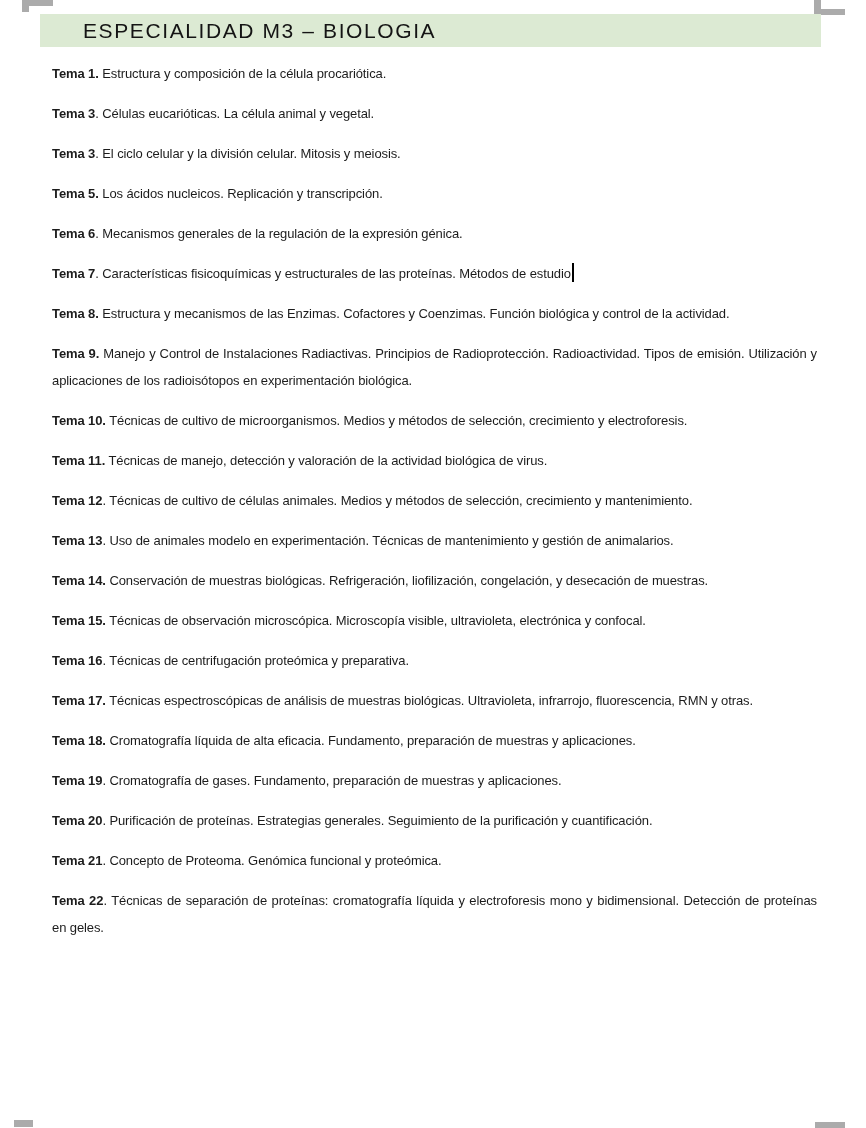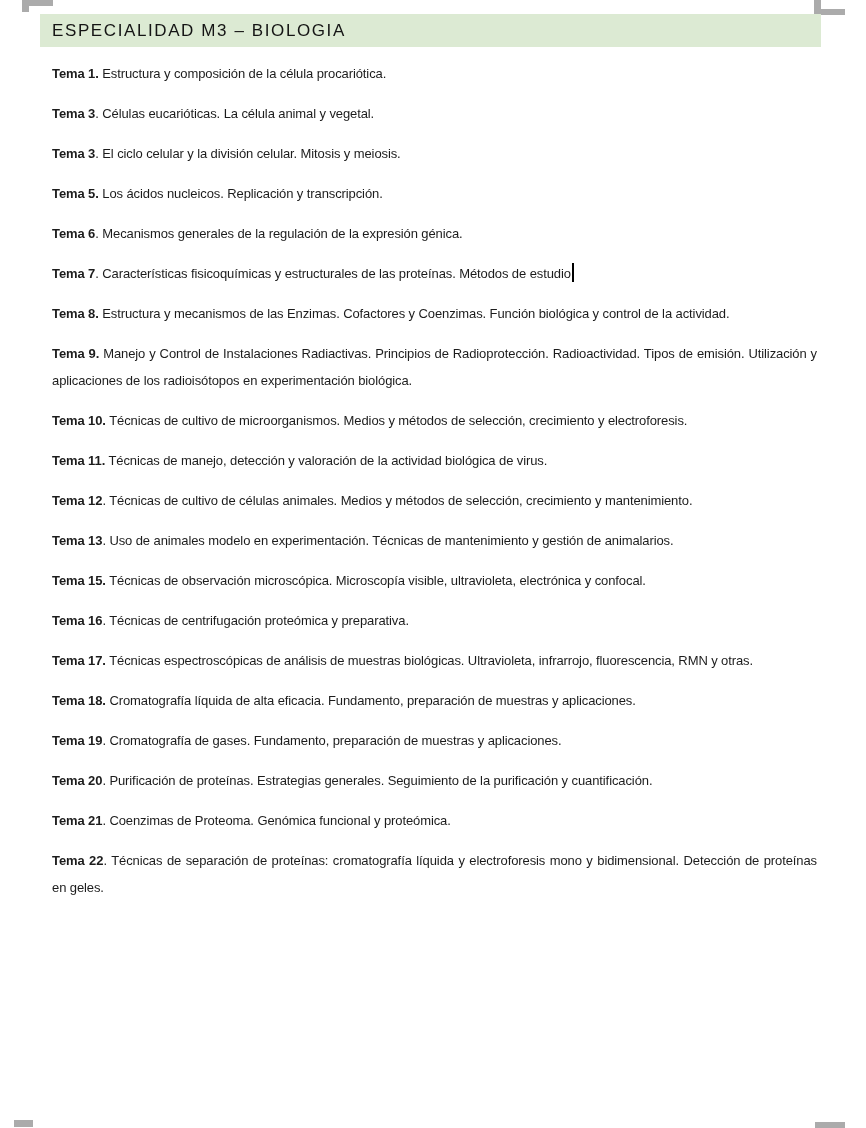--- a/index.html
+++ b/index.html
@@ -28,25 +28,26 @@
     left: 40px;
     top: 14px;
     width: 781px;
     height: 33px;
     background: var(--header-bg, #dcead3);
   }
   .header-title {
     display: block;
     padding-left: 12px;
     line-height: 34px;
-    font-size: 17px;
+    font-size: 21px;
     letter-spacing: 1.6px;
     font-weight: 400;
     color: #141414;
     white-space: nowrap;
+    margin-left: 31px;
   }
 
   
   main {
     position: absolute;
     left: 52px;
     top: 60px;
     width: 765px;
   }
   .topic {
@@ -110,29 +111,30 @@
     <p class="topic"><strong class="topic-label">Tema 9.</strong><span class="topic-body"> Manejo y Control de Instalaciones Radiactivas. Principios de Radioprotección. Radioactividad. Tipos de emisión. Utilización y aplicaciones de los radioisótopos en experimentación biológica.</span></p>
 
     <p class="topic"><strong class="topic-label">Tema 10.</strong><span class="topic-body"> Técnicas de cultivo de microorganismos. Medios y métodos de selección, crecimiento y electroforesis.</span></p>
 
     <p class="topic"><strong class="topic-label">Tema 11.</strong><span class="topic-body"> Técnicas de manejo, detección y valoración de la actividad biológica de virus.</span></p>
 
     <p class="topic"><strong class="topic-label">Tema 12</strong><span class="topic-body">. Técnicas de cultivo de células animales. Medios y métodos de selección, crecimiento y mantenimiento.</span></p>
 
     <p class="topic"><strong class="topic-label">Tema 13</strong><span class="topic-body">. Uso de animales modelo en experimentación. Técnicas de mantenimiento y gestión de animalarios.</span></p>
 
+    <p class="topic"><strong class="topic-label">Tema 14.</strong><span class="topic-body"> Conservación de muestras biológicas. Refrigeración, liofilización, congelación, y desecación de muestras.</span></p>
 
     <p class="topic"><strong class="topic-label">Tema 15.</strong><span class="topic-body"> Técnicas de observación microscópica. Microscopía visible, ultravioleta, electrónica y confocal.</span></p>
 
     <p class="topic"><strong class="topic-label">Tema 16</strong><span class="topic-body">. Técnicas de centrifugación proteómica y preparativa.</span></p>
 
     <p class="topic"><strong class="topic-label">Tema 17.</strong><span class="topic-body"> Técnicas espectroscópicas de análisis de muestras biológicas. Ultravioleta, infrarrojo, fluorescencia, RMN y otras.</span></p>
 
     <p class="topic"><strong class="topic-label">Tema 18.</strong><span class="topic-body"> Cromatografía líquida de alta eficacia. Fundamento, preparación de muestras y aplicaciones.</span></p>
 
     <p class="topic"><strong class="topic-label">Tema 19</strong><span class="topic-body">. Cromatografía de gases. Fundamento, preparación de muestras y aplicaciones.</span></p>
 
     <p class="topic"><strong class="topic-label">Tema 20</strong><span class="topic-body">. Purificación de proteínas. Estrategias generales. Seguimiento de la purificación y cuantificación.</span></p>
 
-    <p class="topic"><strong class="topic-label">Tema 21</strong><span class="topic-body">. Coenzimas de Proteoma. Genómica funcional y proteómica.</span></p>
+    <p class="topic"><strong class="topic-label">Tema 21</strong><span class="topic-body">. Concepto de Proteoma. Genómica funcional y proteómica.</span></p>
 
     <p class="topic"><strong class="topic-label">Tema 22</strong><span class="topic-body">. Técnicas de separación de proteínas: cromatografía líquida y electroforesis mono y bidimensional. Detección de proteínas en geles.</span></p>
   </main>
 
 </body></html>

